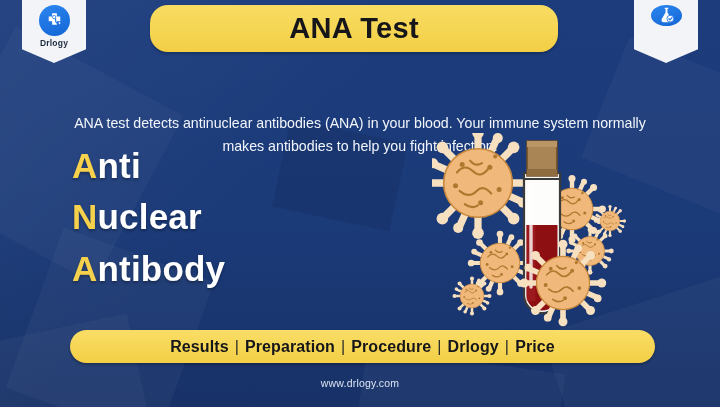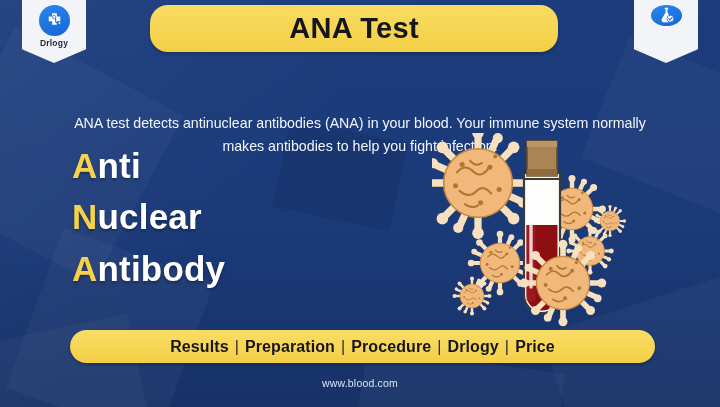--- a/index.html
+++ b/index.html
@@ -304,15 +304,15 @@
       <use href="#virus-shape" transform="translate(131,150) scale(1.02)"></use>
     </svg>
   </div>
 
   <div class="pill-banner">
     <span class="pill-text">
       <span>Results</span><span class="pill-sep">|</span><span>Preparation</span><span class="pill-sep">|</span><span>Procedure</span><span class="pill-sep">|</span><span>Drlogy</span><span class="pill-sep">|</span><span>Price</span>
     </span>
   </div>
 
-  <div class="footer-url">www.blood.com</div>
+  <div class="footer-url">www.drlogy.com</div>
 
 </div>
 
 </body></html>

